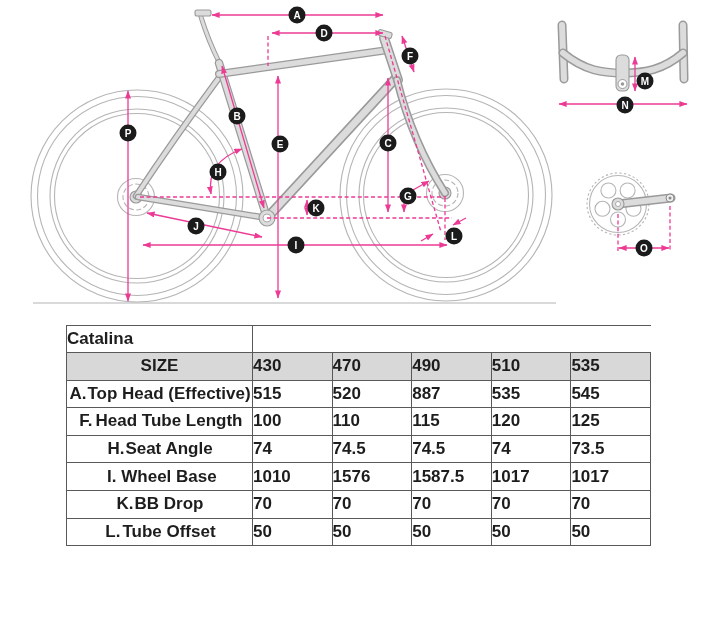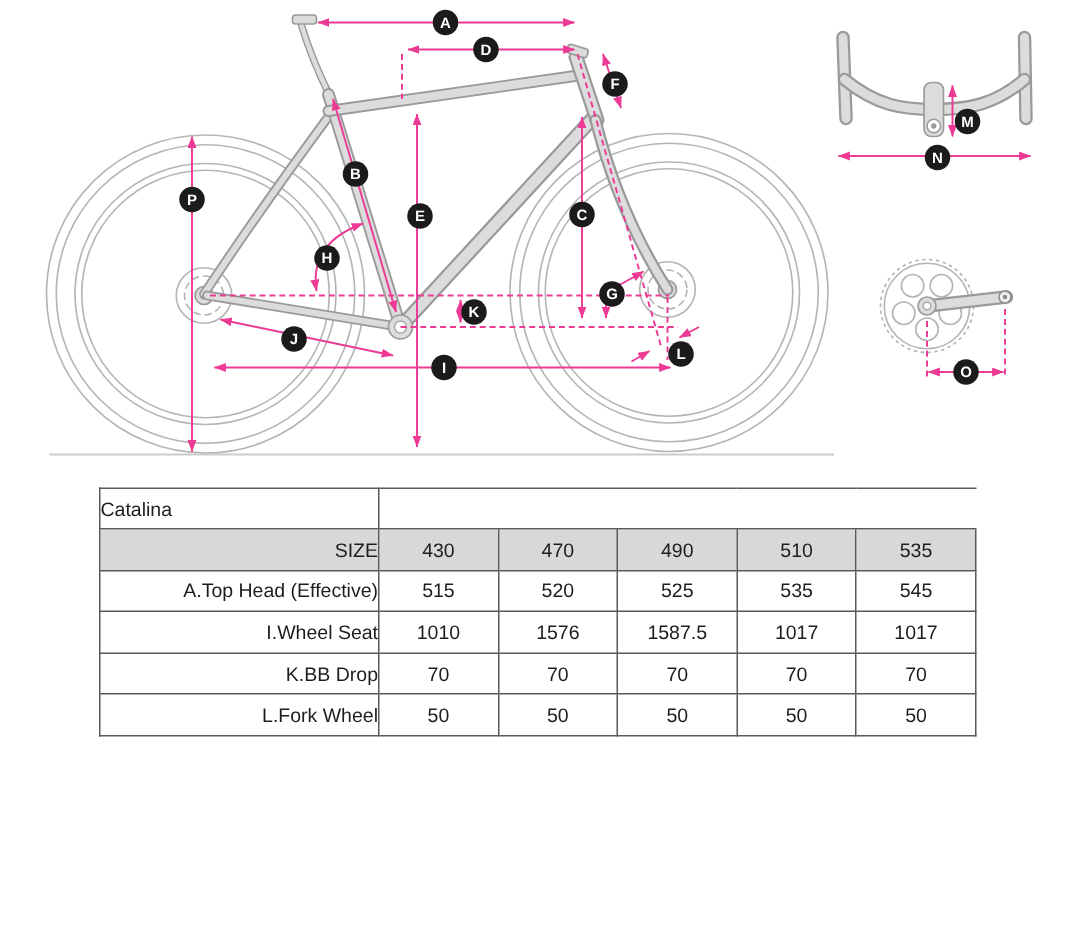--- a/index.html
+++ b/index.html
@@ -17,24 +17,24 @@
   .tf{stroke:var(--framefill,#dcdcdc);fill:none;stroke-linecap:round;}
   .hw{fill:var(--framefill,#dcdcdc);stroke:var(--frameline,#9a9a9a);stroke-width:1.1;}
   .dim{stroke:var(--accent,#ec3a95);fill:none;stroke-width:1.3;}
   .dsh{stroke-dasharray:4 2.6;}
   .dimf{fill:var(--accent,#ec3a95);}
   .lblc{fill:var(--labelbg,#1b1b1b);}
   .lblt{fill:#ffffff;font-weight:bold;font-size:10px;font-family:"Liberation Sans",sans-serif;text-anchor:middle;}
   .ground{stroke:var(--ground,#cccccc);stroke-width:1.4;}
   
   #geo-table-wrap{position:absolute;left:66px;top:325px;}
-  table.geo{border-collapse:collapse;table-layout:fixed;width:584px;font-size:13px;}
+  table.geo{border-collapse:collapse;table-layout:fixed;width:584px;font-size:17px;font-weight:bold;}
   table.geo td{height:26.6px;padding:0;border:1px solid var(--border,#595959);overflow:hidden;white-space:nowrap;}
-  td.lbl{text-align:right;padding-left:7px;}
-  td.val{text-align:center;}
+  td.lbl{text-align:center;padding-left:7px;}
+  td.val{text-align:left;}
   tr.title-row td{border:none;border-top:1px solid var(--border,#595959);border-bottom:1px solid var(--border,#595959);height:26px;}
   td.title-cell{border-left:1px solid var(--border,#595959) !important;border-right:1px solid var(--border,#595959) !important;text-align:left;padding-left:7px;}
   td.title-rest{border-right:none !important;}
   tr.size-row td{background:var(--headerbg,#d8d8d8);}
   span.pfx{display:inline-block;min-width:19px;}
 </style>
 </head>
 <body>
 
 <svg id="diagram" width="720" height="322" viewBox="0 0 720 322" xmlns="http://www.w3.org/2000/svg">
@@ -242,42 +242,58 @@
         <td class="val">430</td>
         <td class="val">470</td>
         <td class="val">490</td>
         <td class="val">510</td>
         <td class="val">535</td>
       </tr>
     <tr>
           <td class="lbl"><span class="pfx">A.</span><span>Top Head (Effective)</span></td>
           <td class="val">515</td>
           <td class="val">520</td>
-          <td class="val">525</td>
+          <td class="val">887</td>
           <td class="val">535</td>
           <td class="val">545</td>
         </tr>
         <tr>
-          <td class="lbl"><span class="pfx">I.</span><span>Wheel Seat</span></td>
+          <td class="lbl"><span class="pfx">F.</span><span>Head Tube Length</span></td>
+          <td class="val">100</td>
+          <td class="val">110</td>
+          <td class="val">115</td>
+          <td class="val">120</td>
+          <td class="val">125</td>
+        </tr>
+        <tr>
+          <td class="lbl"><span class="pfx">H.</span><span>Seat Angle</span></td>
+          <td class="val">74</td>
+          <td class="val">74.5</td>
+          <td class="val">74.5</td>
+          <td class="val">74</td>
+          <td class="val">73.5</td>
+        </tr>
+        <tr>
+          <td class="lbl"><span class="pfx">I.</span><span>Wheel Base</span></td>
           <td class="val">1010</td>
           <td class="val">1576</td>
           <td class="val">1587.5</td>
           <td class="val">1017</td>
           <td class="val">1017</td>
         </tr>
         <tr>
           <td class="lbl"><span class="pfx">K.</span><span>BB Drop</span></td>
           <td class="val">70</td>
           <td class="val">70</td>
           <td class="val">70</td>
           <td class="val">70</td>
           <td class="val">70</td>
         </tr>
         <tr>
-          <td class="lbl"><span class="pfx">L.</span><span>Fork Wheel</span></td>
+          <td class="lbl"><span class="pfx">L.</span><span>Tube Offset</span></td>
           <td class="val">50</td>
           <td class="val">50</td>
           <td class="val">50</td>
           <td class="val">50</td>
           <td class="val">50</td>
         </tr>
       </tbody>
   </table>
 </div>
 

